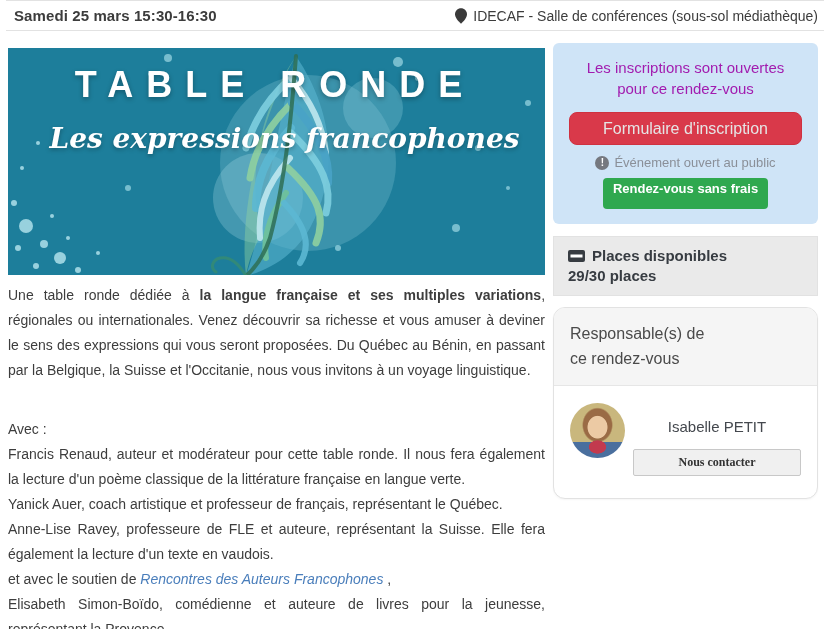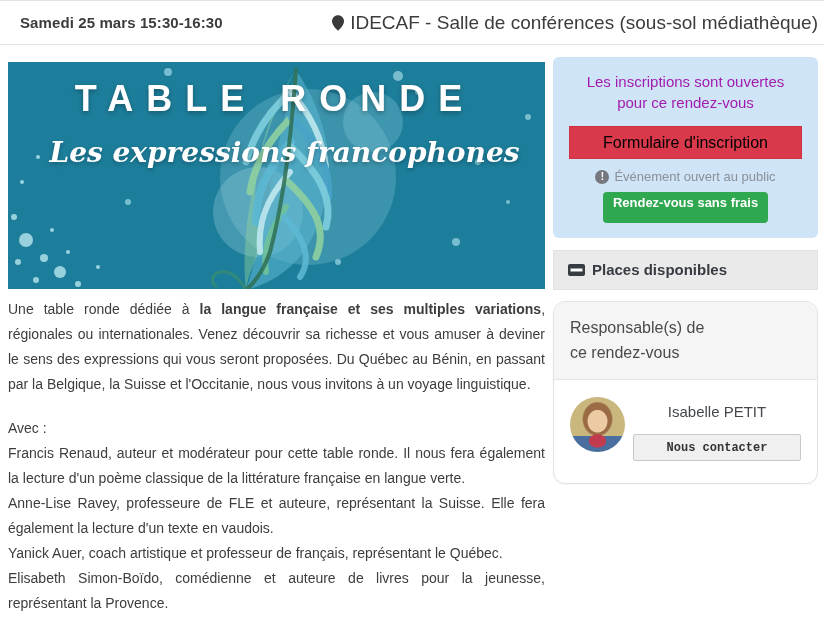--- a/index.html
+++ b/index.html
@@ -1,53 +1,53 @@
 <!DOCTYPE html>
 <html><head>
 <meta charset="utf-8">
 <style>
   * { margin:0; padding:0; box-sizing:border-box; }
   html,body { width:824px; height:629px; background:#ffffff; overflow:hidden;
     font-family:"Liberation Sans", sans-serif; }
 
   
-  .topbar { height:45px; border-top:1px solid #e2e2e2; border-bottom:1px solid #e2e2e2;
-    display:flex; align-items:center; justify-content:space-between; padding:0 6px 0 20px; }
+  .topbar { height:31px; border-top:1px solid #e2e2e2; border-bottom:1px solid #e2e2e2;
+    display:flex; align-items:center; justify-content:space-between; padding:0 6px 0 8px;margin-left:6px; }
   .topbar .date { font-size:15px; font-weight:700; color:#3c3c3c; letter-spacing:.1px; }
-  .topbar .loc { display:flex; align-items:center; gap:6px; font-size:19px; color:#3c3c3c; }
+  .topbar .loc { display:flex; align-items:center; gap:6px; font-size:14px; color:#3c3c3c; }
   .pin-svg { width:12px; height:16px; display:block; }
 
   
   .cols { display:flex; padding-left:8px; }
   .main { width:537px; flex:0 0 537px; }
   .sidebar { width:265px; flex:0 0 265px; margin-left:8px; margin-top:12px; }
 
   
   .banner { position:relative; margin-top:17px; width:537px; height:227px;
     background:#1d7e9b; overflow:hidden; }
   .banner svg.art { position:absolute; inset:0; }
   .banner-title { position:absolute; top:16px; left:0; right:16px; text-align:center;
     color:#ffffff; font-size:36px; font-weight:800; letter-spacing:13px; text-indent:13px;
     text-shadow:0 2px 5px rgba(0,0,0,.30); }
   .banner-subtitle { position:absolute; top:74px; left:16px; right:0; text-align:center;
     color:#ffffff; font-family:"DejaVu Serif", serif; font-style:italic; font-weight:600;
     font-size:28px; text-shadow:0 2px 4px rgba(0,0,0,.28); }
 
   
   .desc { margin-top:8px; font-size:14px; line-height:25px; color:#3d3d3d; text-align:justify; }
-  .desc .para1 { margin-bottom:19px; }
+  .desc .para1 { margin-bottom:34px; }
   .desc .line { text-align:justify; }
   .desc b { font-weight:700; }
   .desc .ext-link { color:#4a7ebb; font-style:italic; text-decoration:none; }
 
   
   .reg-box { background:#cfe4f7; border-radius:6px; padding:14px 16px 15px; text-align:center; }
   .reg-status { font-size:15px; color:#a21caf; line-height:21px; }
   .reg-btn { display:block; width:100%; margin:13px 0 10px; height:33px; background:#d9394a;
-    color:#000000; border:1px solid #cf3140; border-radius:0; font-size:16px;
+    color:#e5e5e5; border:1px solid #cf3140; border-radius:8px; font-size:16px;
     font-family:"Liberation Sans", sans-serif; cursor:pointer; }
   .pub-note { display:flex; align-items:center; justify-content:center; gap:5px;
     font-size:13px; color:#8a8f98; }
   .info-icon { width:14px; height:14px; border-radius:50%; background:#75787f; color:#ffffff;
     font-size:10px; font-weight:700; line-height:14px; text-align:center; display:inline-block; }
   .free-badge { display:inline-block; margin-top:8px; background:#2fa84f; color:#ffffff;
     font-size:13px; font-weight:700; padding:3px 10px 13px; border-radius:4px; }
 
   
   .places-box { margin-top:12px; background:#eaeaea; border:1px solid #e2e2e2; border-radius:0;
@@ -63,24 +63,24 @@
   .resp-header { background:#f5f5f5; border-bottom:1px solid #e6e6e6; padding:13px 16px 14px;
     font-size:16px; color:#4a4a4a; line-height:25px; }
   .resp-body { display:flex; align-items:flex-start; padding:17px 16px 22px; }
   .avatar { width:55px; height:55px; border-radius:50%; flex:0 0 55px;
     background:
       radial-gradient(ellipse 26% 20% at 50% 80%, #c23a4e 58%, rgba(0,0,0,0) 62%),
       radial-gradient(ellipse 30% 34% at 50% 44%, #eccaa4 58%, rgba(0,0,0,0) 63%),
       radial-gradient(ellipse 44% 50% at 50% 40%, #9a6b45 58%, rgba(0,0,0,0) 64%),
       linear-gradient(180deg, #c9b77d 0 70%, #4a6f9e 70% 100%); }
   .resp-right { flex:1; margin-left:8px; text-align:center; }
-  .resp-name { font-size:15px; color:#44484e; margin-top:6px; }
+  .resp-name { font-size:15px; color:#44484e; margin-top:15px; }
   .contact-btn { margin-top:14px; width:100%; height:27px; background:#f0f0f0;
     border:1px solid #c8c8c8; border-radius:2px; font-size:12px; font-weight:700; color:#333333;
-    font-family:Liberation Mono, monospace; cursor:pointer; }
+    font-family:Liberation Serif, serif; cursor:pointer; }
 </style>
 </head>
 <body>
 
 <div class="page">
 
   <header class="topbar">
     <div class="date">Samedi 25 mars 15:30-16:30</div>
     <div class="loc">
       <svg class="pin-svg" viewBox="0 0 14 18">
@@ -153,22 +153,23 @@
           <path d="M238,228 C230,214 222,208 212,210 C204,212 202,220 208,224" fill="none" stroke="#3b8f6b" stroke-width="3" stroke-linecap="round" opacity="0.7"></path>
         </svg>
         <div class="banner-title">TABLE RONDE</div>
         <div class="banner-subtitle">Les expressions francophones</div>
       </div>
 
       <div class="desc">
         <p class="para1"><span>Une table ronde dédiée à </span><b>la langue française et ses multiples variations</b><span>, régionales ou internationales. Venez découvrir sa richesse et vous amuser à deviner le sens des expressions qui vous seront proposées. Du Québec au Bénin, en passant par la Belgique, la Suisse et l'Occitanie, nous vous invitons à un voyage linguistique.</span></p>
         <div class="line">Avec :</div>
         <div class="line">Francis Renaud, auteur et modérateur pour cette table ronde. Il nous fera également la lecture d'un poème classique de la littérature française en langue verte.</div>
+        <div class="line">Yanick Auer, coach artistique et professeur de français, représentant le Québec.</div>
         <div class="line">Anne-Lise Ravey, professeure de FLE et auteure, représentant la Suisse. Elle fera également la lecture d'un texte en vaudois.</div>
-        <div class="line">Yanick Auer, coach artistique et professeur de français, représentant le Québec.</div>
+        <div class="line"><span>et avec le soutien de </span><a class="ext-link" href="#">Rencontres des Auteurs Francophones</a><span> ,</span></div>
         <div class="line">Elisabeth Simon-Boïdo, comédienne et auteure de livres pour la jeunesse, représentant la Provence.</div>
 
       </div>
     </div>
 
     <aside class="sidebar">
 
       <div class="reg-box">
         <div class="reg-status">
           <div>Les inscriptions sont ouvertes</div>
@@ -183,20 +184,21 @@
       </div>
 
       <div class="places-box">
         <div class="places-title">
           <svg class="ticket-svg" width="17" height="12" viewBox="0 0 17 12">
             <rect x="0" y="0" width="17" height="12" rx="2" fill="#373c42"></rect>
             <rect x="2.5" y="4.5" width="12" height="3" fill="#ffffff"></rect>
           </svg>
           <span>Places disponibles</span>
         </div>
+        <div class="places-count">29/30 places</div>
       </div>
 
       <div class="resp-card">
         <div class="resp-header">
           <div>Responsable(s) de</div>
           <div>ce rendez-vous</div>
         </div>
         <div class="resp-body">
           <div class="avatar"></div>
           <div class="resp-right">

